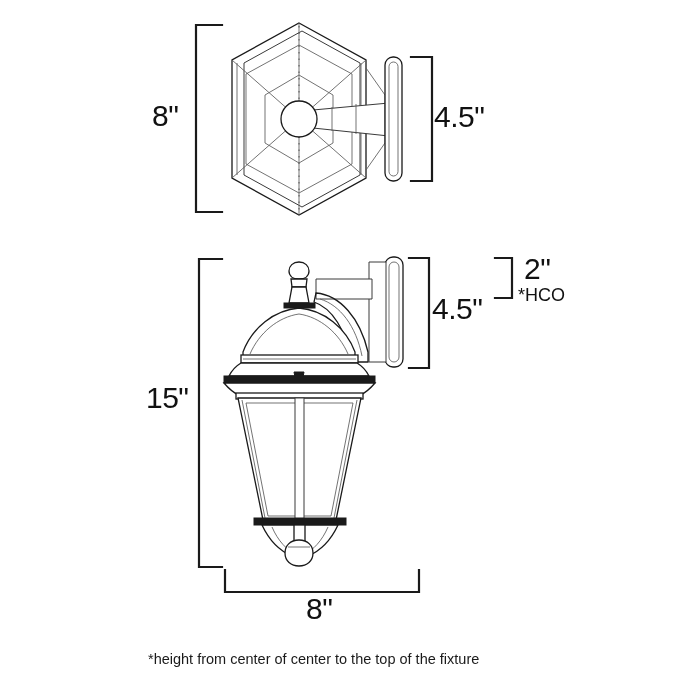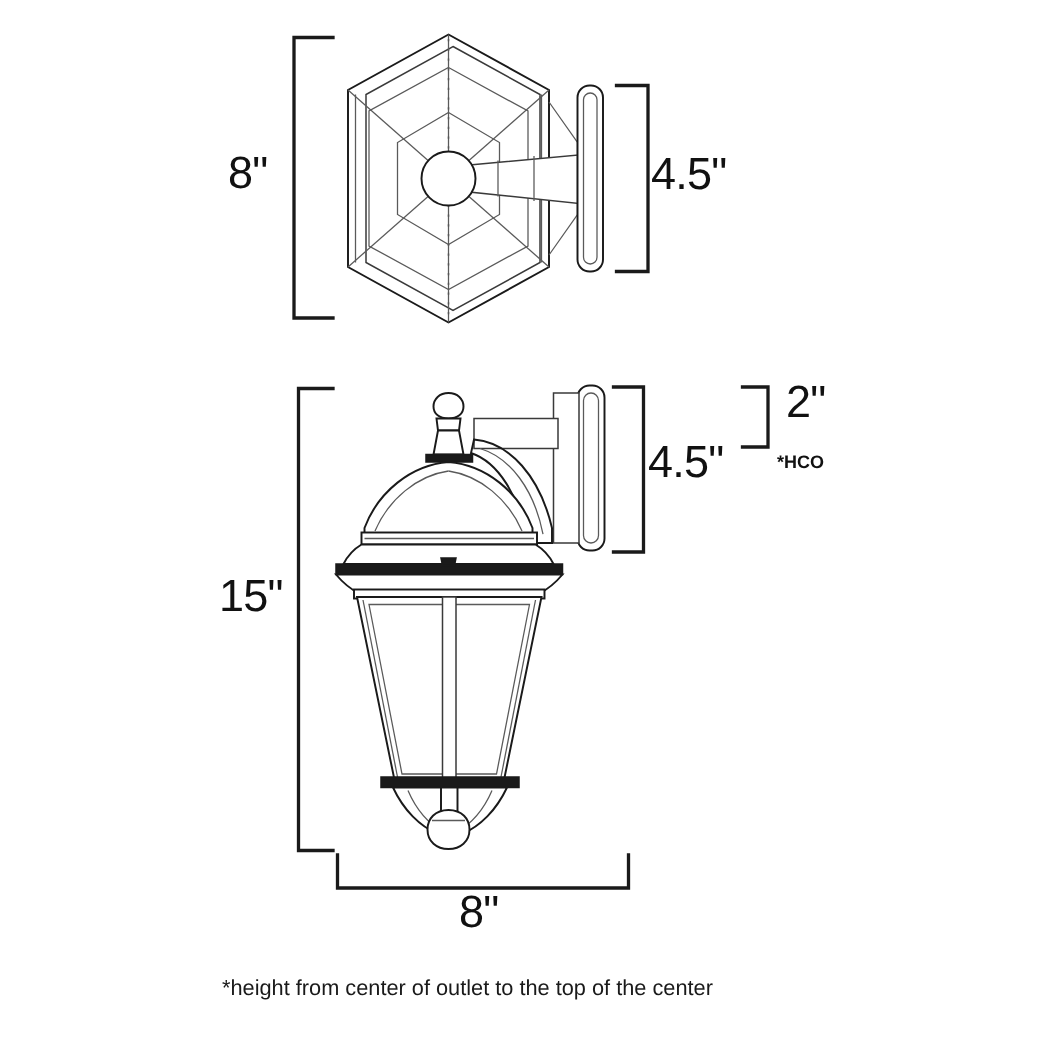--- a/index.html
+++ b/index.html
@@ -33,23 +33,22 @@
     color: #111111;
     white-space: nowrap;
     line-height: 1;
   }
   .dim-primary {
     font-size: 30px;
     font-weight: 400;
     letter-spacing: -0.5px;
   }
   .dim-note {
-    font-size: 12px;
-    font-weight: 700;
-    margin-top: 16px;
+    font-size: 18px;
+    font-weight: 400;
   }
   .caption {
     position: absolute;
     font-family: "Liberation Sans", sans-serif;
     font-size: 14.5px;
     color: #1a1a1a;
     white-space: nowrap;
   }
   
   .ln     { fill: none; stroke: #1a1a1a; stroke-width: 1.3; }
@@ -205,15 +204,15 @@
   <div class="dim-label dim-primary" style="left:146px; top:383px;">15"</div>
 
   <div class="dim-label dim-primary" style="left:432px; top:294px;">4.5"</div>
 
   <div class="dim-label dim-primary" style="left:524px; top:254px;">2"</div>
 
   <div class="dim-label dim-note" style="left:518px; top:286px;">*HCO</div>
 
   <div class="dim-label dim-primary" style="left:306px; top:594px;">8"</div>
 
-  <div class="caption" style="left:148px; top:651px;">*height from center of outlet to the top of the center</div>
+  <div class="caption" style="left:148px; top:651px;">*height from center of center to the top of the fixture</div>
 
 </div>
 
 </body></html>

